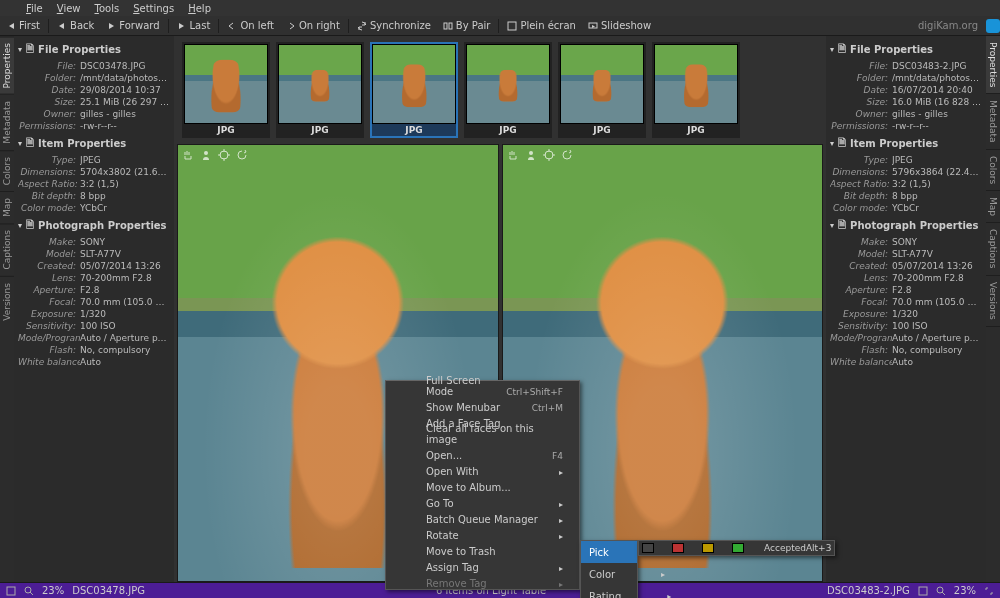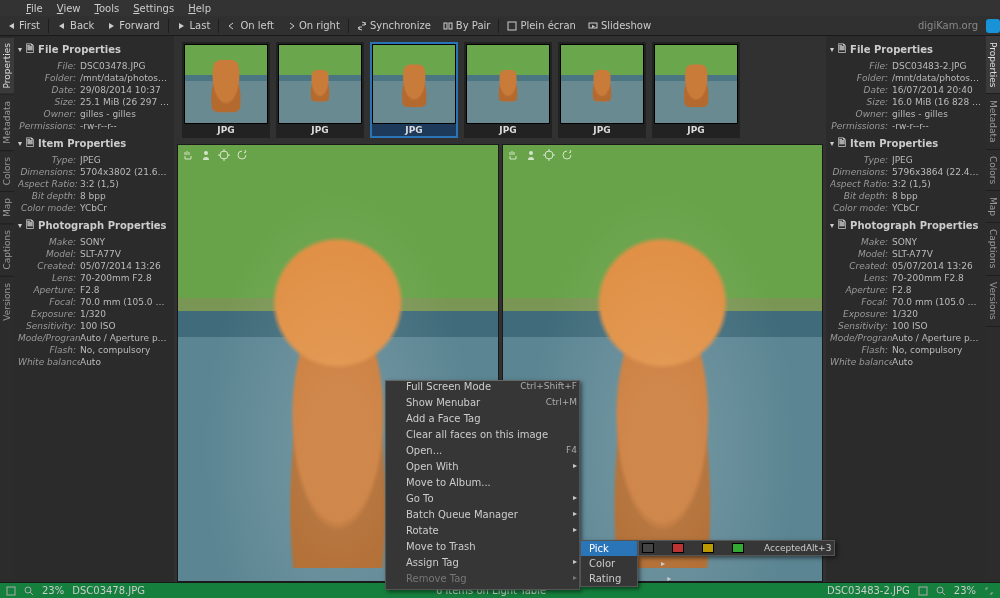--- a/index.html
+++ b/index.html
@@ -53,37 +53,37 @@
   .viewer { flex:1; display:flex; gap:3px; padding:0 3px; }
   .pane { flex:1; background:#222; position:relative; border:1px solid #1a1a1a; overflow:hidden; }
   .pane-tools { position:absolute; top:4px; left:4px; display:flex; gap:6px; z-index:2; opacity:.7; }
   .pane-tools span { width:12px; height:12px; display:inline-block; }
   .photo { position:absolute; inset:0; background: linear-gradient(180deg,#68a349 0 35%, #7a9654 35% 38%, #3f6b7a 38% 44%, #5b8592 44% 100%); }
   .photo .dogbig { position:absolute; left:50%; top:58%; transform:translate(-50%,-50%); width:48%; height:78%; background: radial-gradient(circle at 50% 22%, #d68c46 0 22%, transparent 24%), radial-gradient(ellipse at 50% 55%, #c3783a 0 40%, transparent 44%), radial-gradient(ellipse at 50% 82%, #a9672f 0 42%, transparent 46%); filter: contrast(1.1); }
   .photo::after{content:"";position:absolute;inset:0;background:radial-gradient(ellipse at 50% 70%, rgba(255,255,255,.12) 0 15%, transparent 60%);}
   
   
   .ctxmenu { position:absolute; left:385px; top:380px; width:195px; background:#363636; border:1px solid #555; border-top-color:#666; box-shadow:2px 2px 4px rgba(0,0,0,.5); z-index:50; }
-  .ctxmenu .mi { display:flex; align-items:flex-start; height:16px; padding:0 2px 0 20px; font-size:10px; position:relative; }
+  .ctxmenu .mi { display:flex; align-items:flex-end; height:16px; padding:0 16px 0 20px; font-size:10px; position:relative;margin-left:20px; }
   .ctxmenu .mi .mic { position:absolute; left:3px; width:12px; height:12px; }
   .ctxmenu .mi .sc { margin-left:auto; color:#aaa; font-size:9px; }
   .ctxmenu .mi .sub { margin-left:auto; font-size:8px; }
   .ctxmenu .mi.disabled { color:#777; }
   
   .submenu { position:absolute; left:580px; top:540px; width:58px; background:#363636; border:1px solid #555; z-index:51; box-shadow:2px 2px 4px rgba(0,0,0,.5);}
-  .submenu .mi{display:flex;align-items:center;height:15px;padding:0 6px 0 8px;font-size:10px;gap:46px;}
+  .submenu .mi{display:flex;align-items:center;height:22px;padding:0 6px 0 8px;font-size:10px;gap:46px;}
   .submenu .mi .sub{margin-left:auto;font-size:8px;}
   .submenu .mi.hover{background:#2a74b8;color:#fff;}
   
   .flags { position:absolute; left:638px; top:540px; background:#363636; border:1px solid #555; padding:2px 3px; display:flex; gap:18px; z-index:52; box-shadow:2px 2px 4px rgba(0,0,0,.5);}
   .flag { width:12px; height:10px; border:1px solid #000; }
   .ftxt { font-size:9px; padding-left:2px;}
   
   
-  .status { height:16px; background:#15803d; display:flex; align-items:center; font-size:10px; border-top:1px solid #1a1a1a; padding:0 6px; gap:8px;}
+  .status { height:16px; background:#4c1d95; display:flex; align-items:center; font-size:10px; border-top:1px solid #1a1a1a; padding:0 6px; gap:8px;}
   .status .sicn{width:10px;height:10px;display:inline-block;}
   .status .pct{color:#ccc;}
   .status .fn{color:#ccc; min-width:140px;}
   .status .mid{flex:1; text-align:center; color:#ccc;}
   .status .r{display:flex;align-items:center;gap:8px;}
   
   svg { width:100%; height:100%; }
 </style>
 </head>
 <body>

